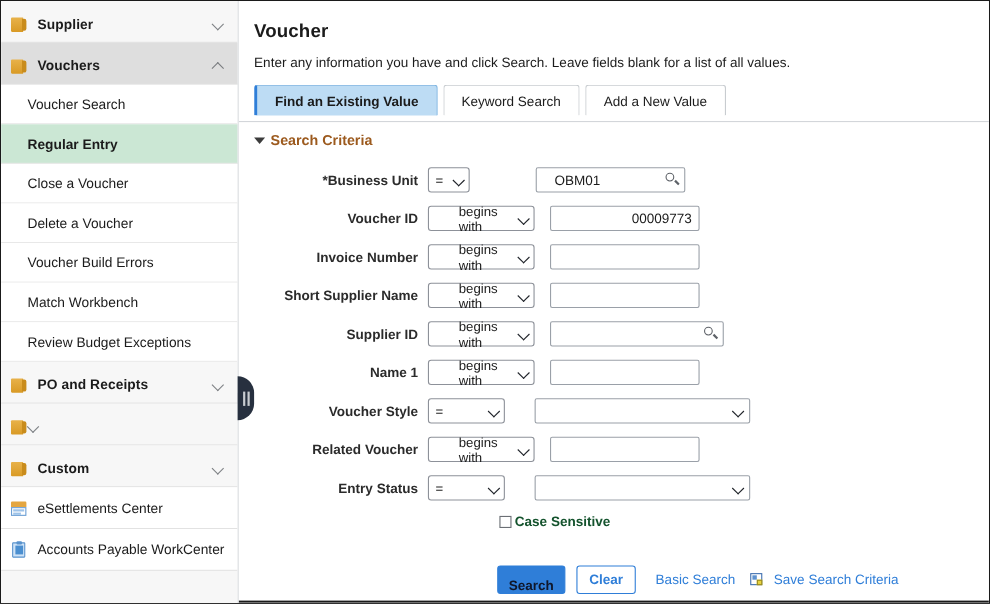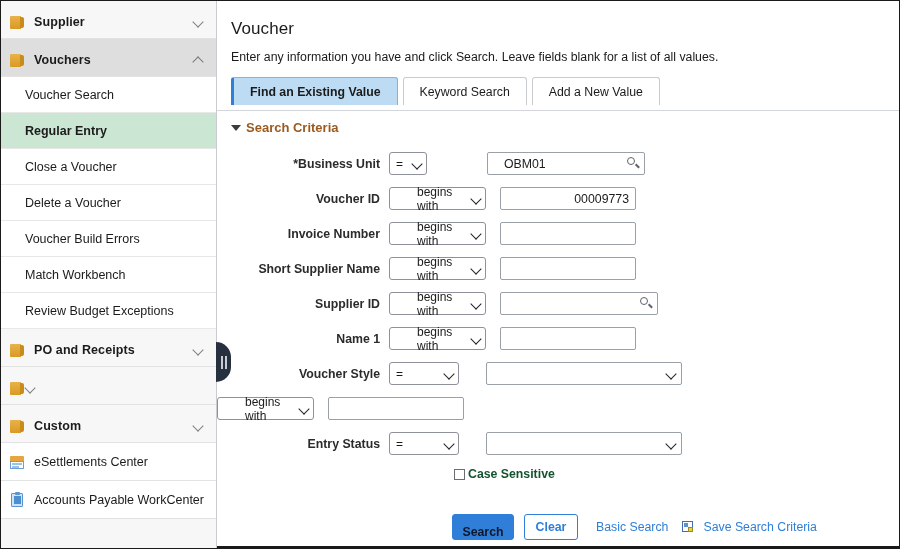--- a/index.html
+++ b/index.html
@@ -88,21 +88,21 @@
     position:absolute;left:215px;top:341px;
     width:15px;height:40px;background:#27303f;
     border-radius:0 22px 22px 0;z-index:30;cursor:pointer;
     display:flex;align-items:center;justify-content:center;
   }
   #collapse-handle span{display:block;width:2px;height:13px;background:#c9ccd1;margin:0 1px;}
 
   
   #main{flex:1;height:100%;position:relative;background:#fff;overflow:hidden;}
   .page-title{
-    font-size:17px;font-weight:normal;color:#1b1b1b;
+    font-size:17px;font-weight:bold;color:#1b1b1b;
     margin:18px 0 0 14px;letter-spacing:0.1px;
   }
   .page-sub{
     font-size:12.3px;color:#1b1b1b;margin:11px 0 0 14px;
   }
 
   .tabs{display:flex;align-items:flex-start;margin:13px 0 0 14px;height:29px;position:relative;}
   .tab{
     height:28px;box-sizing:border-box;
     display:flex;align-items:center;justify-content:center;
@@ -332,21 +332,21 @@
 
       <div class="row">
         <div class="lbl">*Business Unit</div>
         <div class="op-wrap">
           <div class="op eq-narrow">
             <span>=</span>
           </div>
           <span class="car"></span>
         </div>
         <div class="field-wrap gapL" style="margin-left:60px;">
-          <input class="txt" style="width: 158px; padding-left: 16px;" value="OBM01">
+          <input class="txt" style="width: 136px; padding-left: 16px;" value="OBM01">
           <span class="mag"></span>
         </div>
       </div>
 
       <div class="row">
         <div class="lbl">Voucher ID</div>
         <div class="op-wrap">
           <div class="op bw">
             <span>begins with</span>
           </div>
@@ -420,20 +420,21 @@
         </div>
         <div class="field-wrap gapL" style="margin-left:27px;">
           <div class="sel" style="width:196px;">
             <span></span>
           </div>
           <span class="car"></span>
         </div>
       </div>
 
       <div class="row">
+        <div class="lbl">Related Voucher</div>
         <div class="op-wrap">
           <div class="op bw">
             <span>begins with</span>
           </div>
           <span class="car"></span>
         </div>
         <div class="field-wrap gapL">
           <input class="txt plain" style="width: 136px;" value="">
         </div>
       </div>

